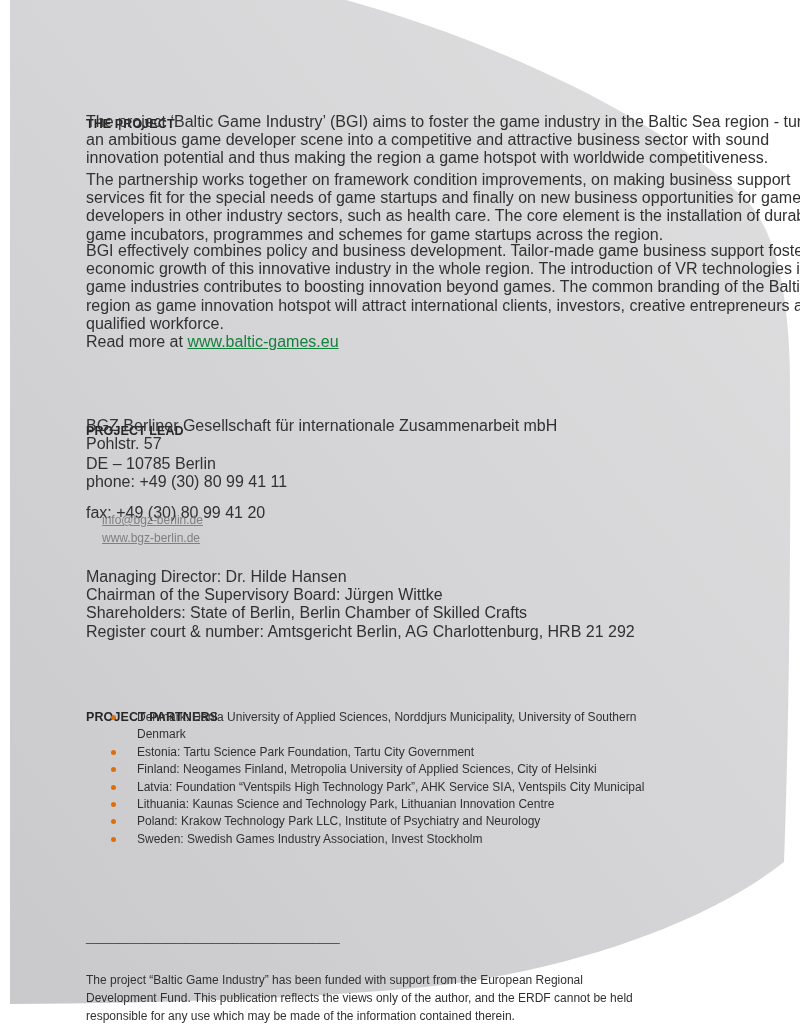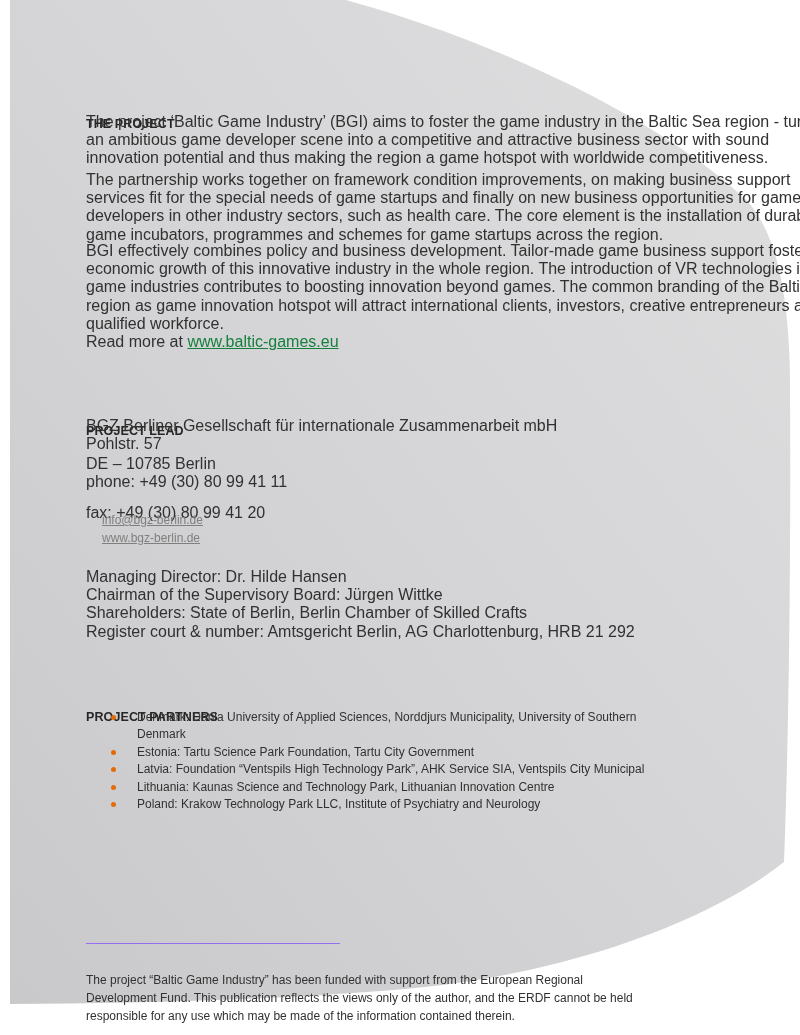--- a/index.html
+++ b/index.html
@@ -15,21 +15,21 @@
   .p{font-size:16px;line-height:18.2px;white-space:pre;color:#313131;}
   .link-dark{color:#15803d;text-decoration:underline;cursor:pointer;}
   .link-gray{color:#7f7f7f;text-decoration:underline;cursor:pointer;font-size:12px;line-height:18.2px;display:block;padding-left:16px;}
   ul.partners{list-style:none;margin:0;padding:0;font-size:12px;line-height:17.4px;}
   ul.partners li{display:flex;align-items:flex-start;margin:0;padding:0;}
   ul.partners .dot{
     flex:0 0 auto;width:5px;height:5px;border-radius:50%;
     background:#e36c09;margin:6px 9px 0 25px;
   }
   ul.partners .txt{white-space:pre;color:#313131;margin-left:12px;}
-  .sep{font-size:12px;color:#8b5cf6;letter-spacing:0px;white-space:pre;}
+  .sep{font-size:12px;color:#7f1d1d;letter-spacing:0px;white-space:pre;}
   .footer{font-size:12px;line-height:18.2px;white-space:pre;color:#313131;}
 </style>
 </head>
 <body>
 
 <svg id="swoosh" viewBox="0 0 800 1035" preserveAspectRatio="none" aria-hidden="true">
   <defs>
     <linearGradient id="swooshGrad" x1="0" y1="1" x2="1" y2="0">
       <stop offset="0" stop-color="#c9c9cb"></stop>
       <stop offset="0.55" stop-color="#d6d6d8"></stop>
@@ -84,29 +84,37 @@
         <span class="dot"></span>
         <span class="txt">Denmark: Dania University of Applied Sciences, Norddjurs Municipality, University of Southern
 Denmark</span>
       </li>
     <li>
         <span class="dot"></span>
         <span class="txt">Estonia: Tartu Science Park Foundation, Tartu City Government</span>
       </li>
     <li>
         <span class="dot"></span>
+        <span class="txt">Finland: Neogames Finland, Metropolia University of Applied Sciences, City of Helsinki</span>
+      </li>
+    <li>
+        <span class="dot"></span>
         <span class="txt">Latvia: Foundation “Ventspils High Technology Park”, AHK Service SIA, Ventspils City Municipal</span>
       </li>
     <li>
         <span class="dot"></span>
         <span class="txt">Lithuania: Kaunas Science and Technology Park, Lithuanian Innovation Centre</span>
       </li>
     <li>
         <span class="dot"></span>
         <span class="txt">Poland: Krakow Technology Park LLC, Institute of Psychiatry and Neurology</span>
+      </li>
+    <li>
+        <span class="dot"></span>
+        <span class="txt">Sweden: Swedish Games Industry Association, Invest Stockholm</span>
       </li>
   </ul>
 
   <div class="abs sep" style="top:930px">______________________________________</div>
   <div class="abs footer" style="top:971px">The project “Baltic Game Industry” has been funded with support from the European Regional
 Development Fund. This publication reflects the views only of the author, and the ERDF cannot be held
 responsible for any use which may be made of the information contained therein.</div>
 
 </div>
 

